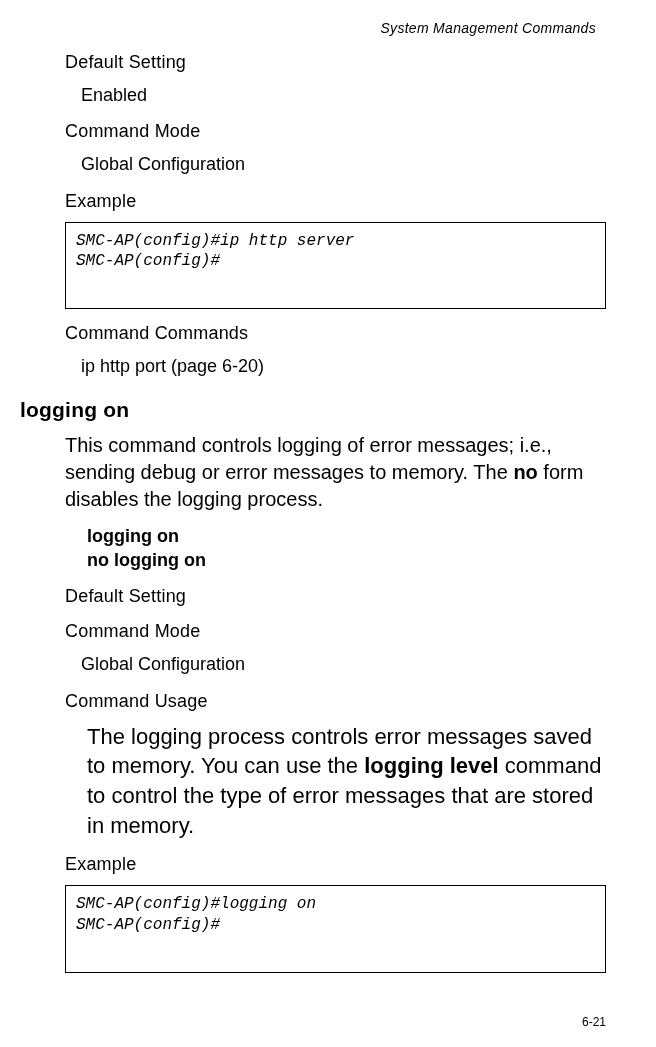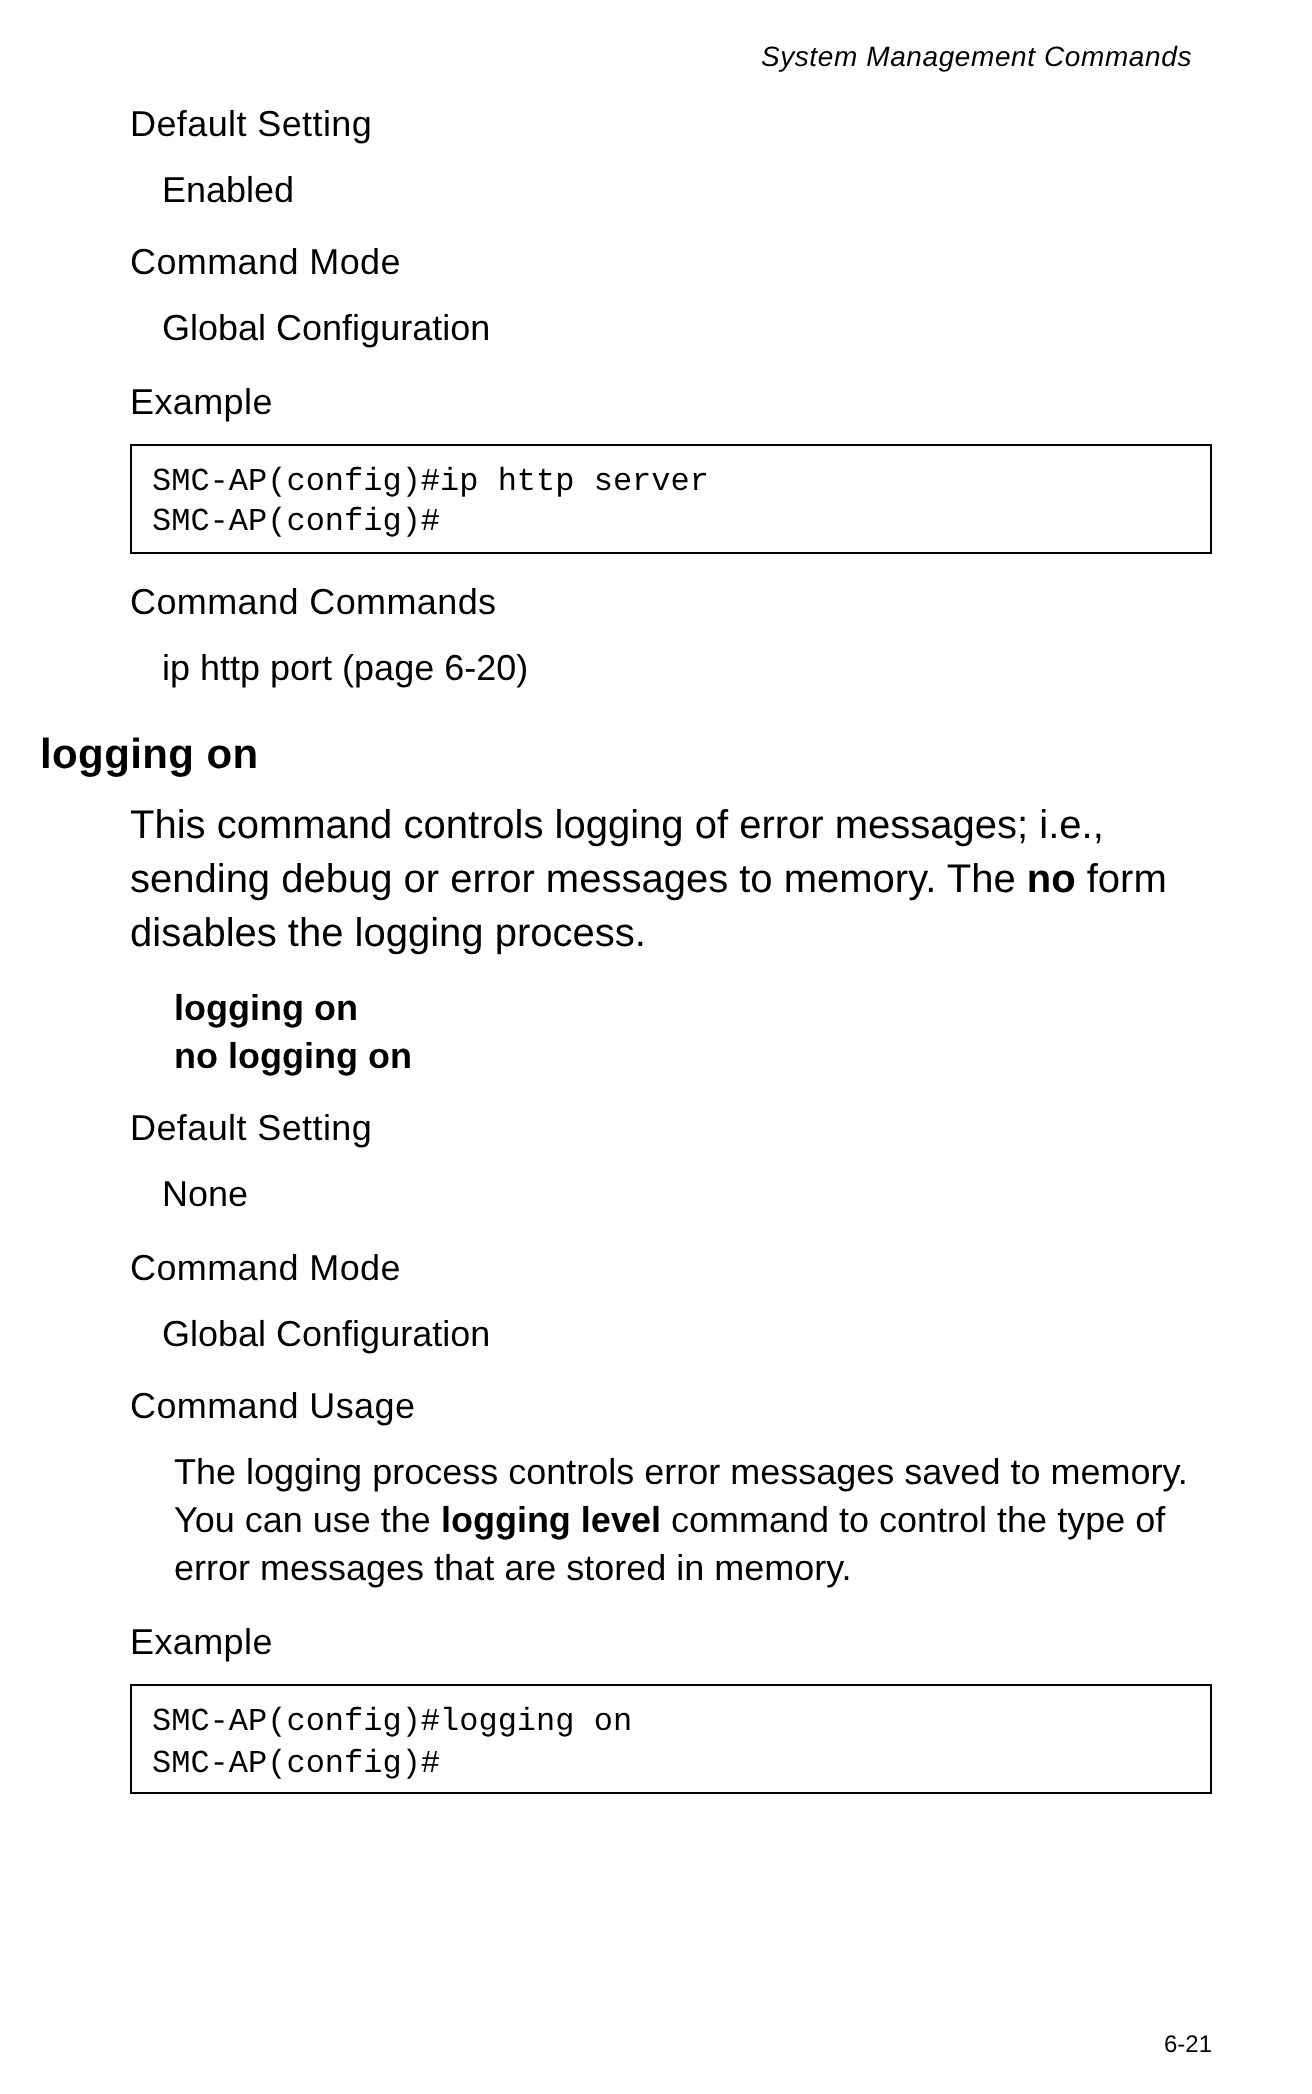--- a/index.html
+++ b/index.html
@@ -37,25 +37,26 @@
     .section-value {
       font-size: 18px;
       margin-left: 16px;
       margin-bottom: 8px;
       line-height: 1.35;
     }
     .code-box {
       border: 1px solid #000;
       font-family: "Courier New", Courier, monospace;
       font-size: 16px;
-      padding: 8px 10px 4px 10px;
+      padding: 8px 10px 36px 10px;
       margin-top: 6px;
       margin-bottom: 10px;
       line-height: 1.3;
       white-space: pre;
+      font-style: italic;
     }
     .cmd-title {
       font-weight: bold;
       font-size: 21px;
       margin-top: 20px;
       margin-bottom: 10px;
       margin-left: -45px;
       letter-spacing: 0.2px;
     }
     .body-text {
@@ -64,21 +65,21 @@
       margin-bottom: 12px;
     }
     .syntax-lines {
       font-weight: bold;
       font-size: 18px;
       margin-left: 22px;
       margin-bottom: 8px;
       line-height: 1.3;
     }
     .usage-block {
-      font-size: 18px;
+      font-size: 22px;
       margin-left: 22px;
       line-height: 1.35;
       margin-bottom: 8px;
     }
     .usage-bold {
       font-weight: bold;
     }
     .inline-bold { font-weight: bold; }
     .page-number {
       position: absolute;
@@ -112,21 +113,20 @@
   <div class="body-text">
     <span>This command controls logging of error messages; i.e., sending debug or error messages to memory. The </span><span class="inline-bold">no</span><span> form disables the logging process.</span>
   </div>
 
   <div class="syntax-lines">
     <div>logging on</div>
     <div>no logging on</div>
   </div>
 
   <div class="section-label">Default Setting</div>
-  <div class="section-value">None</div>
 
   <div class="section-label">Command Mode</div>
   <div class="section-value">Global Configuration</div>
 
   <div class="section-label">Command Usage</div>
   <div class="usage-block">
     <span>The logging process controls error messages saved to memory. You can use the </span><span class="usage-bold">logging level</span><span> command to control the type of error messages that are stored in memory.</span>
   </div>
 
   <div class="section-label">Example</div>

